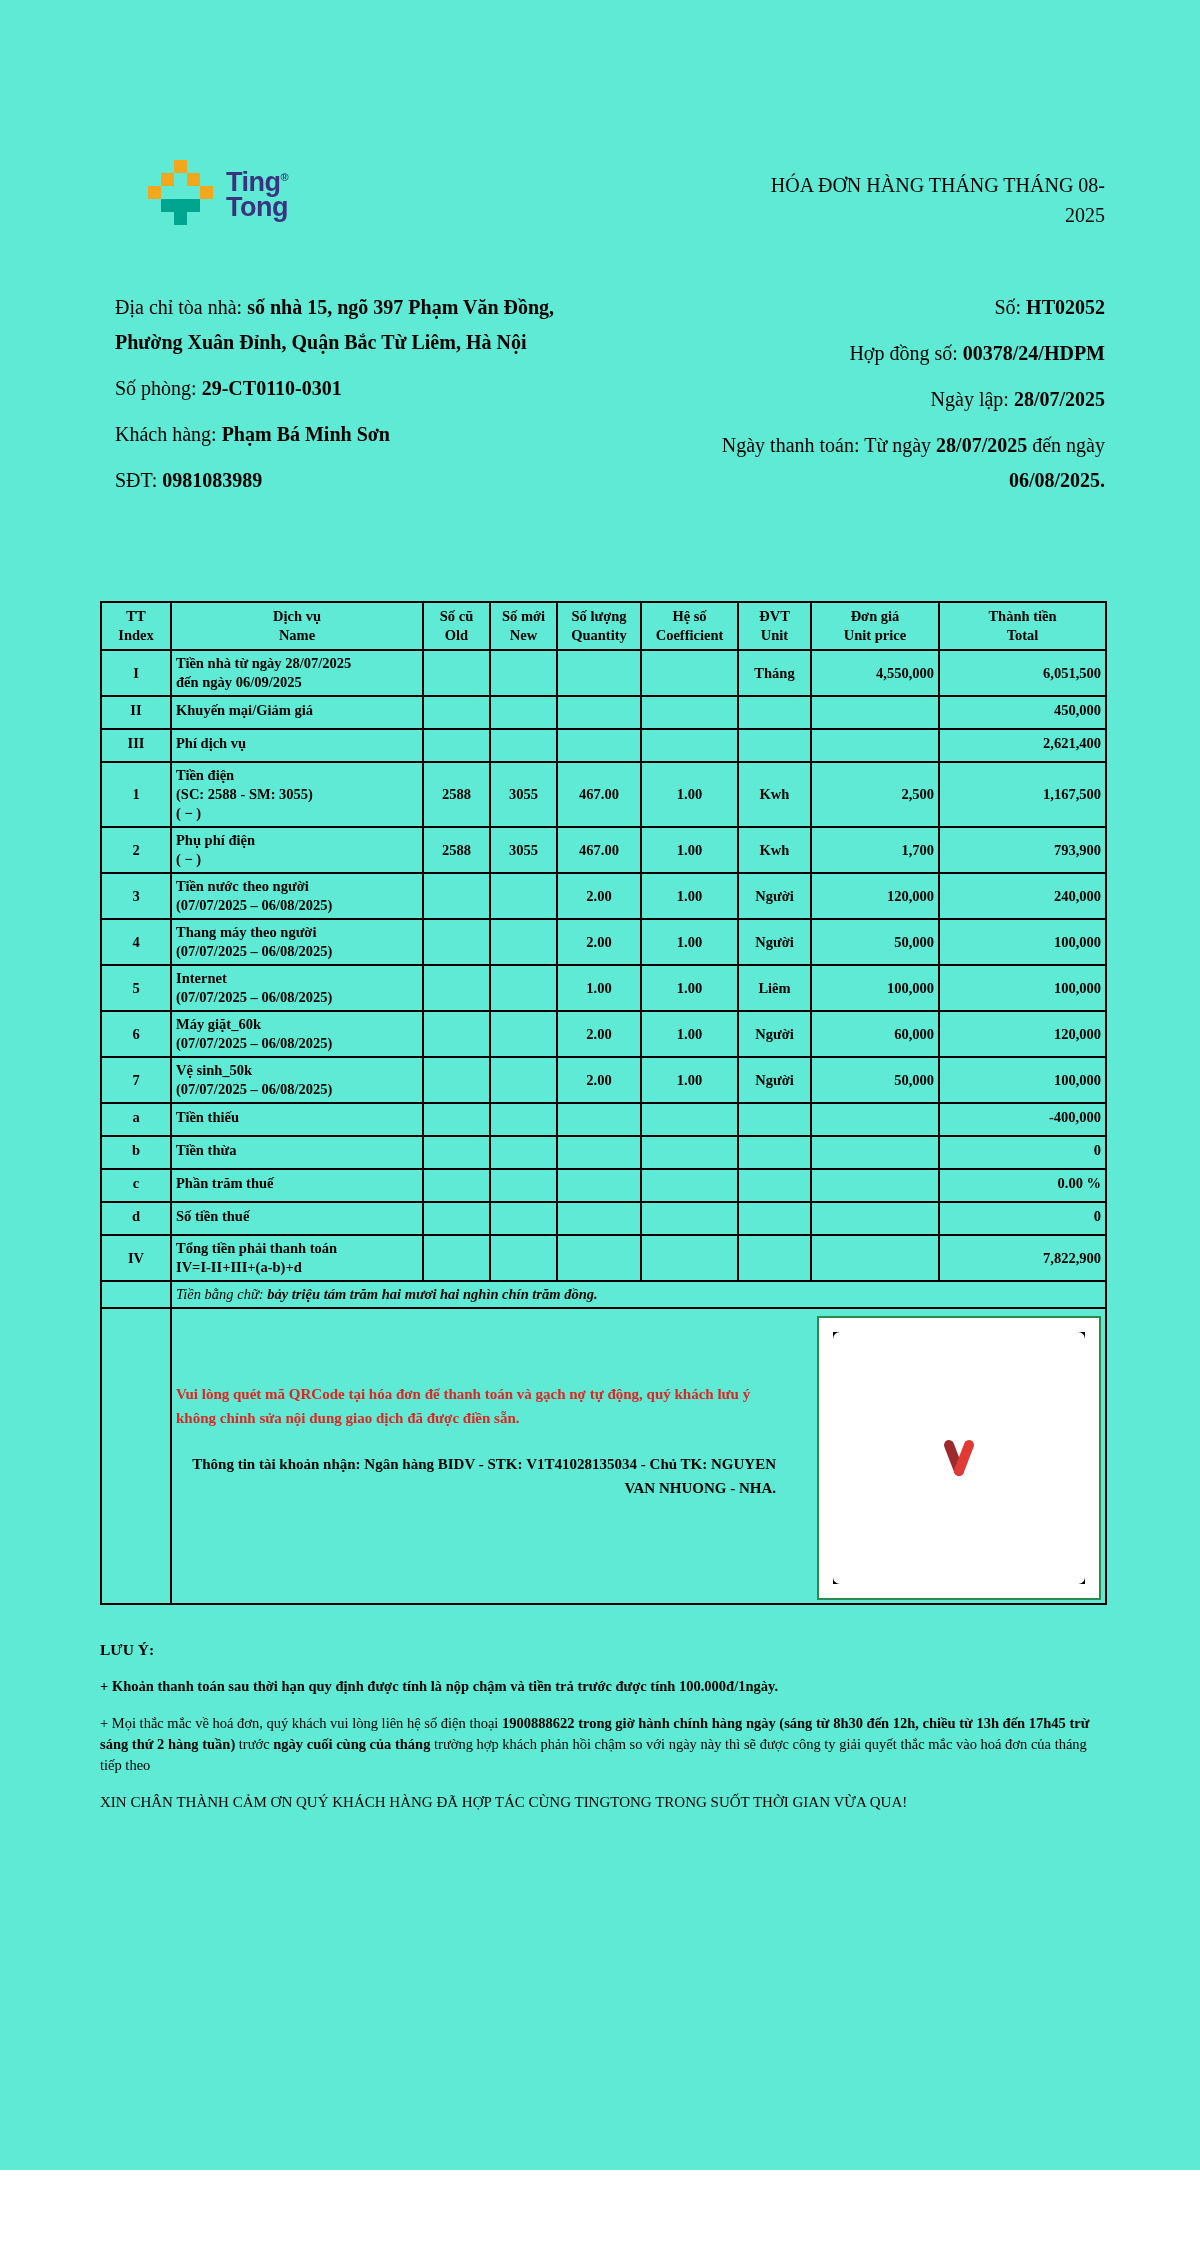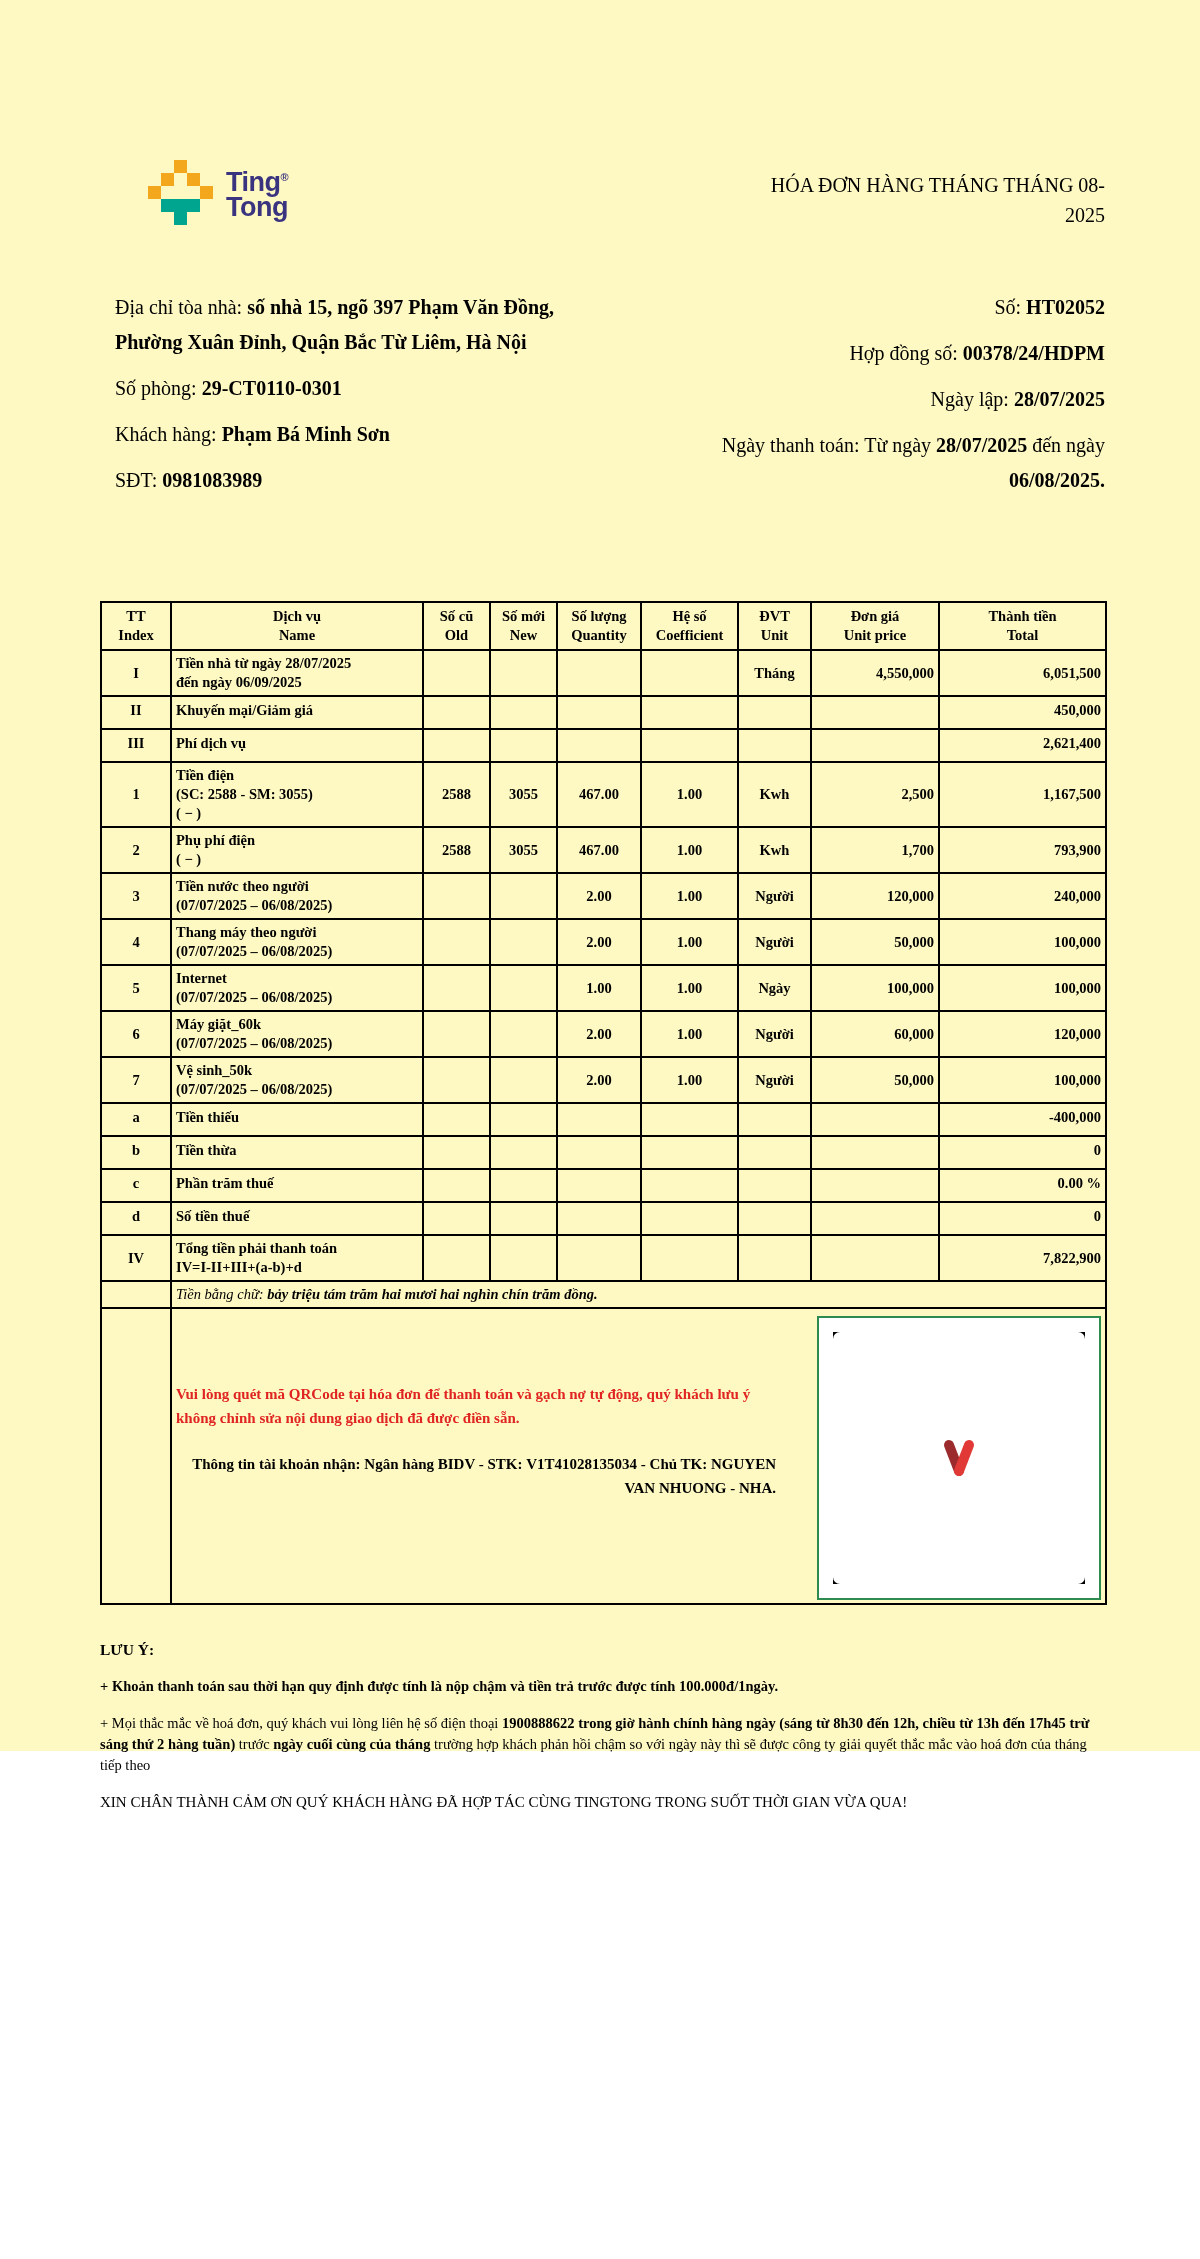--- a/index.html
+++ b/index.html
@@ -1,17 +1,17 @@
 <!DOCTYPE html>
 <html><head>
 <meta charset="utf-8">
 <style>
   html,body{margin:0;padding:0;background:#fff;}
   body{width:1200px;height:2259px;font-family:"Liberation Serif",serif;color:#000;overflow:hidden;}
-  .page{position:relative;width:1200px;height:1751px;background:#fef9c3;}
+  .page{position:relative;width:1200px;height:2170px;background:#5eead4;}
   .inner{width:1005px;margin-left:100px;}
 
   
   .top{display:flex;justify-content:space-between;align-items:flex-start;padding-top:160px;}
   .brand{display:flex;align-items:center;gap:13px;margin-left:48px;}
   .logo-icon{position:relative;width:65px;height:65px;}
   .sq{position:absolute;width:13px;height:13px;background:#f2a71c;}
   .sq.t{background:#00a58f;}
   .s1{left:26px;top:0;} .s2{left:13px;top:13px;} .s3{left:39px;top:13px;}
   .s4{left:0;top:26px;} .s5{left:52px;top:26px;}
@@ -215,21 +215,21 @@
             <td class="c-money">100,000</td>
           </tr>
           <tr>
             <td class="c-idx">5</td>
             <td class="c-name">Internet
 (07/07/2025 – 06/08/2025)</td>
             <td class="c-num"></td>
             <td class="c-num"></td>
             <td class="c-num">1.00</td>
             <td class="c-num">1.00</td>
-            <td class="c-num">Ngày</td>
+            <td class="c-num">Liêm</td>
             <td class="c-money">100,000</td>
             <td class="c-money">100,000</td>
           </tr>
           <tr>
             <td class="c-idx">6</td>
             <td class="c-name">Máy giặt_60k
 (07/07/2025 – 06/08/2025)</td>
             <td class="c-num"></td>
             <td class="c-num"></td>
             <td class="c-num">2.00</td>

